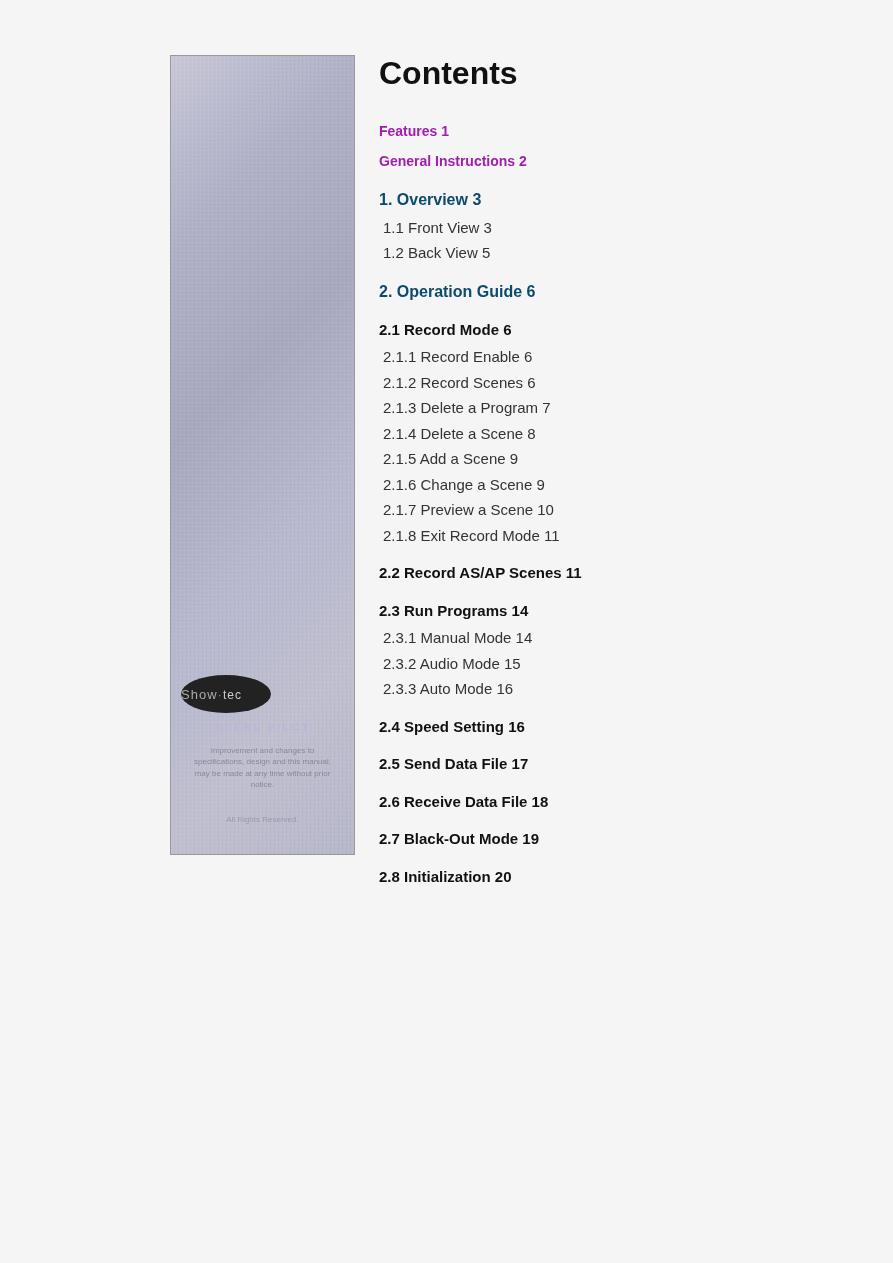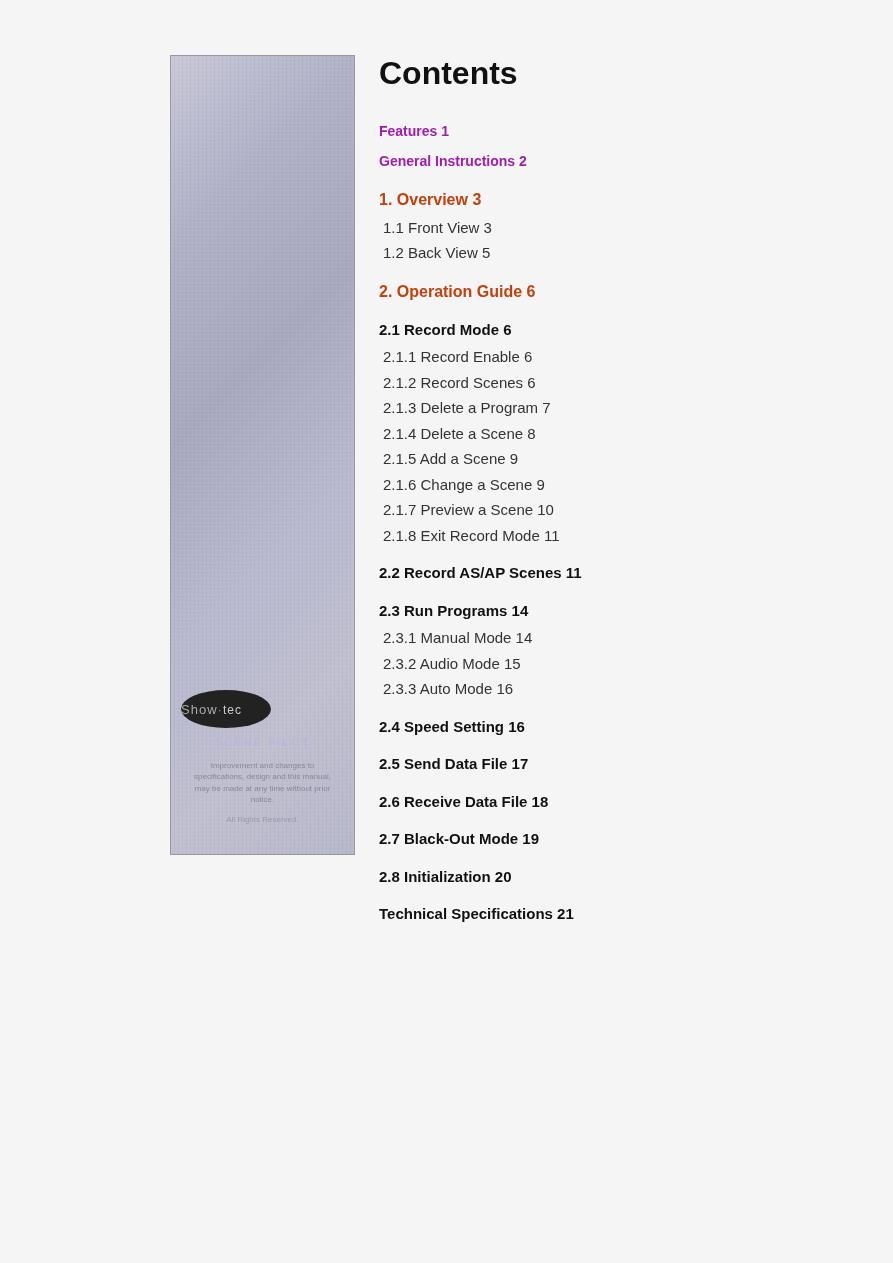--- a/index.html
+++ b/index.html
@@ -99,21 +99,21 @@
       line-height: 1.4;
       position: relative;
       z-index: 1;
       padding: 0 8px;
     }
 
     .sidebar-rights {
       color: #999aaa;
       font-size: 8px;
       text-align: center;
-      margin-top: 10px;
+      margin-top: 25px;
       position: relative;
       z-index: 1;
     }
 
     .main-content {
       flex: 1;
       padding: 55px 40px 40px 24px;
     }
 
     .page-title {
@@ -145,21 +145,21 @@
       font-weight: bold;
       font-size: 15px;
       color: #111;
       margin-top: 12px;
       margin-bottom: 2px;
     }
 
     .toc-item.major-heading {
       font-weight: bold;
       font-size: 16px;
-      color: #c2410c;
+      color: #0c4a6e;
       margin-top: 12px;
       margin-bottom: 2px;
     }
 
     .toc-item.sub-item {
       padding-left: 4px;
       color: #333;
       font-size: 15px;
     }
 
@@ -206,16 +206,15 @@
         <li class="toc-item section-heading">2.2 Record AS/AP Scenes   11</li>
         <li class="toc-item section-heading">2.3 Run Programs   14</li>
         <li class="toc-item sub-item">2.3.1 Manual Mode   14</li>
         <li class="toc-item sub-item">2.3.2 Audio Mode   15</li>
         <li class="toc-item sub-item">2.3.3 Auto Mode   16</li>
         <li class="toc-item section-heading">2.4 Speed Setting   16</li>
         <li class="toc-item section-heading">2.5 Send Data File   17</li>
         <li class="toc-item section-heading">2.6 Receive Data File   18</li>
         <li class="toc-item section-heading">2.7 Black-Out Mode   19</li>
         <li class="toc-item section-heading">2.8 Initialization   20</li>
-        <li class="toc-item section-heading">Technical Specifications   21</li>
       </ul>
   </div>
 </div>
 
 </body></html>

